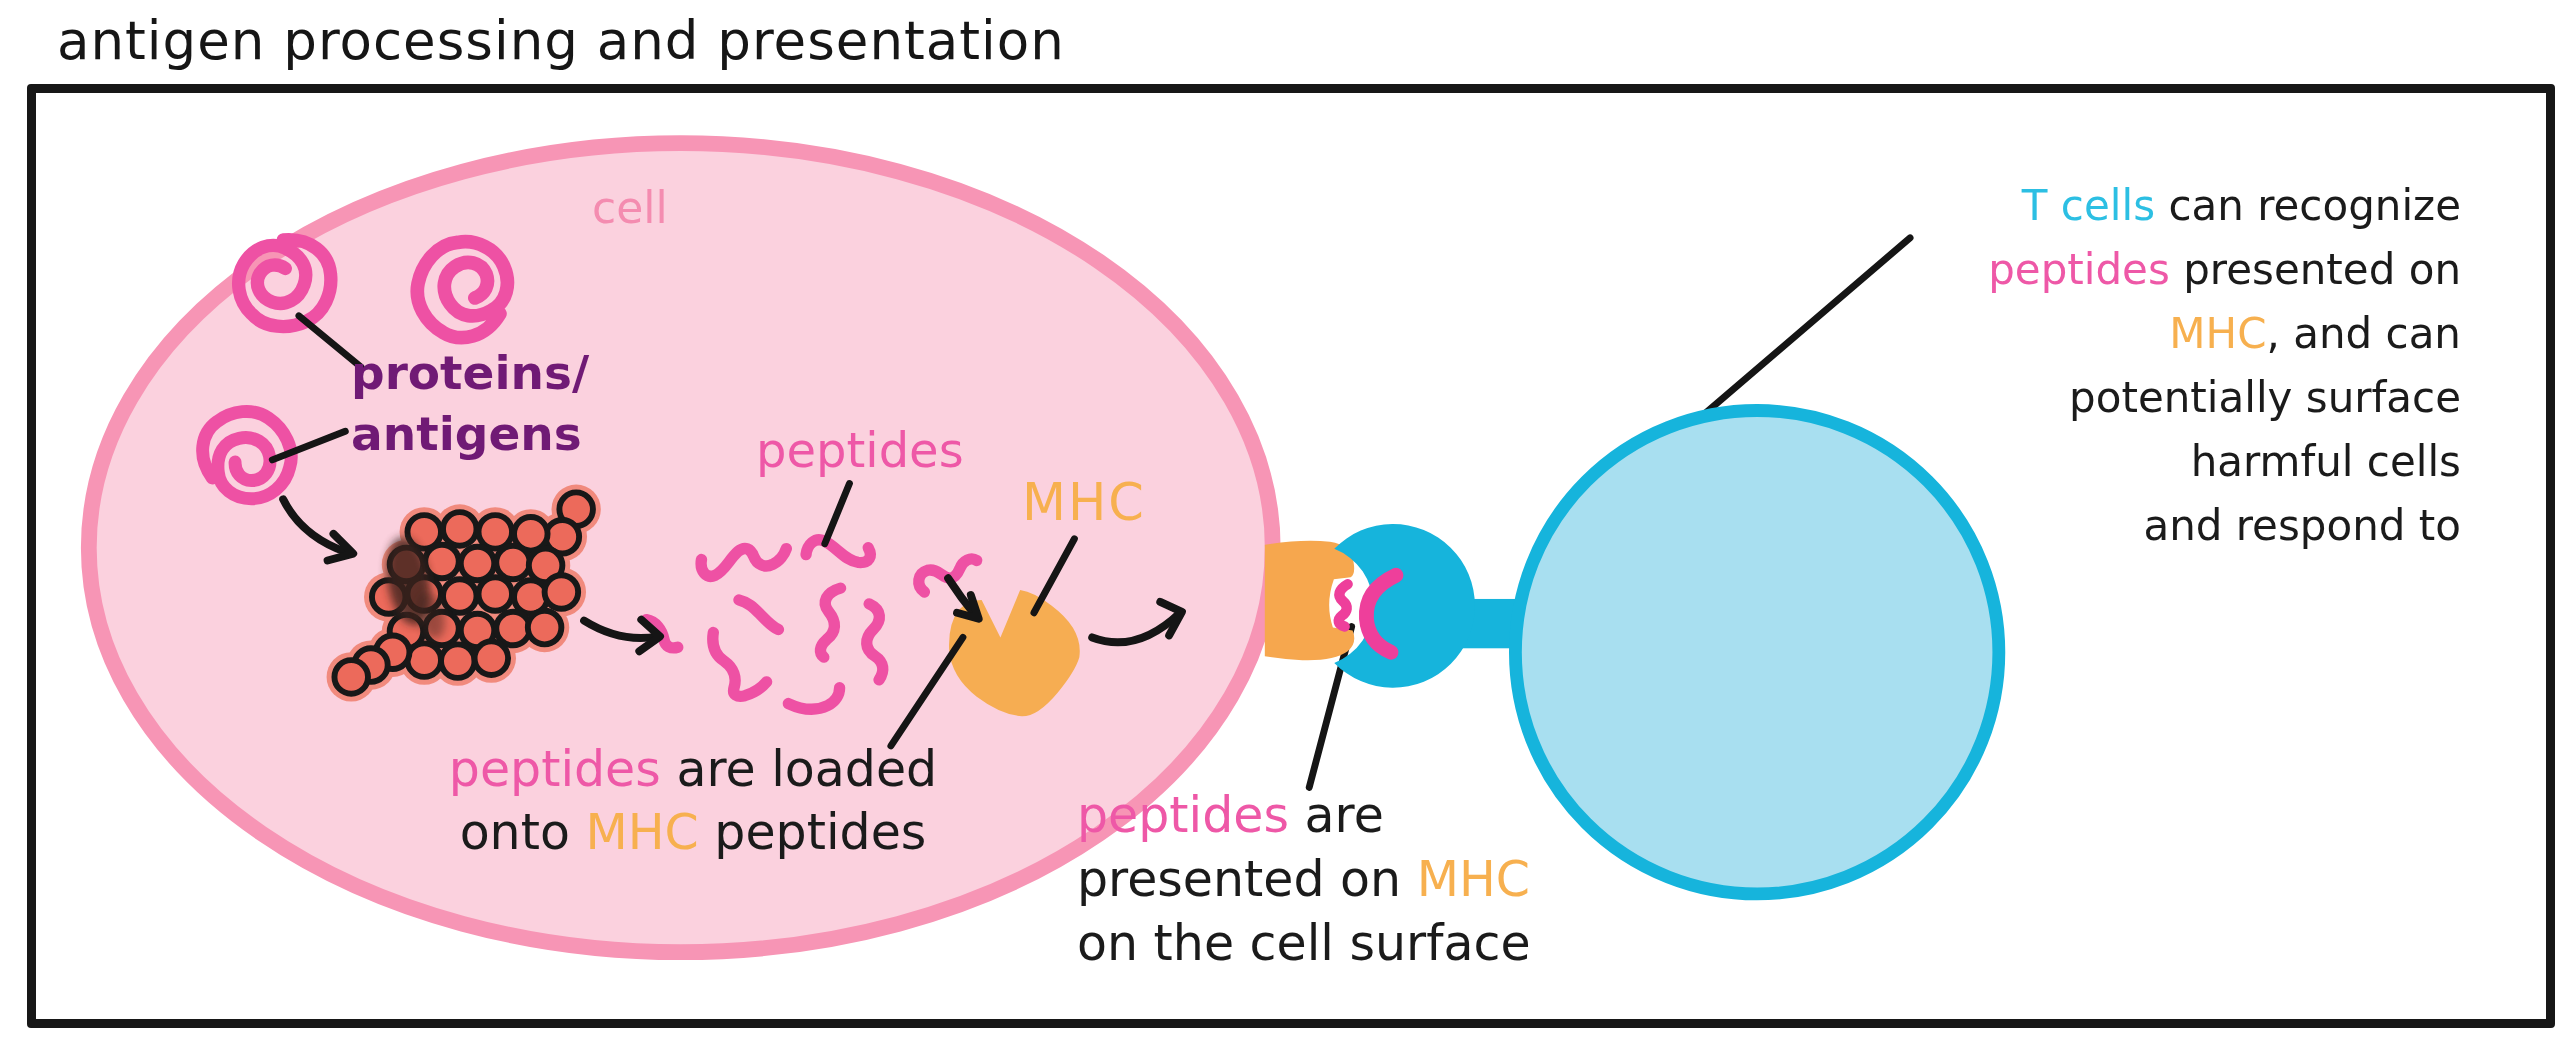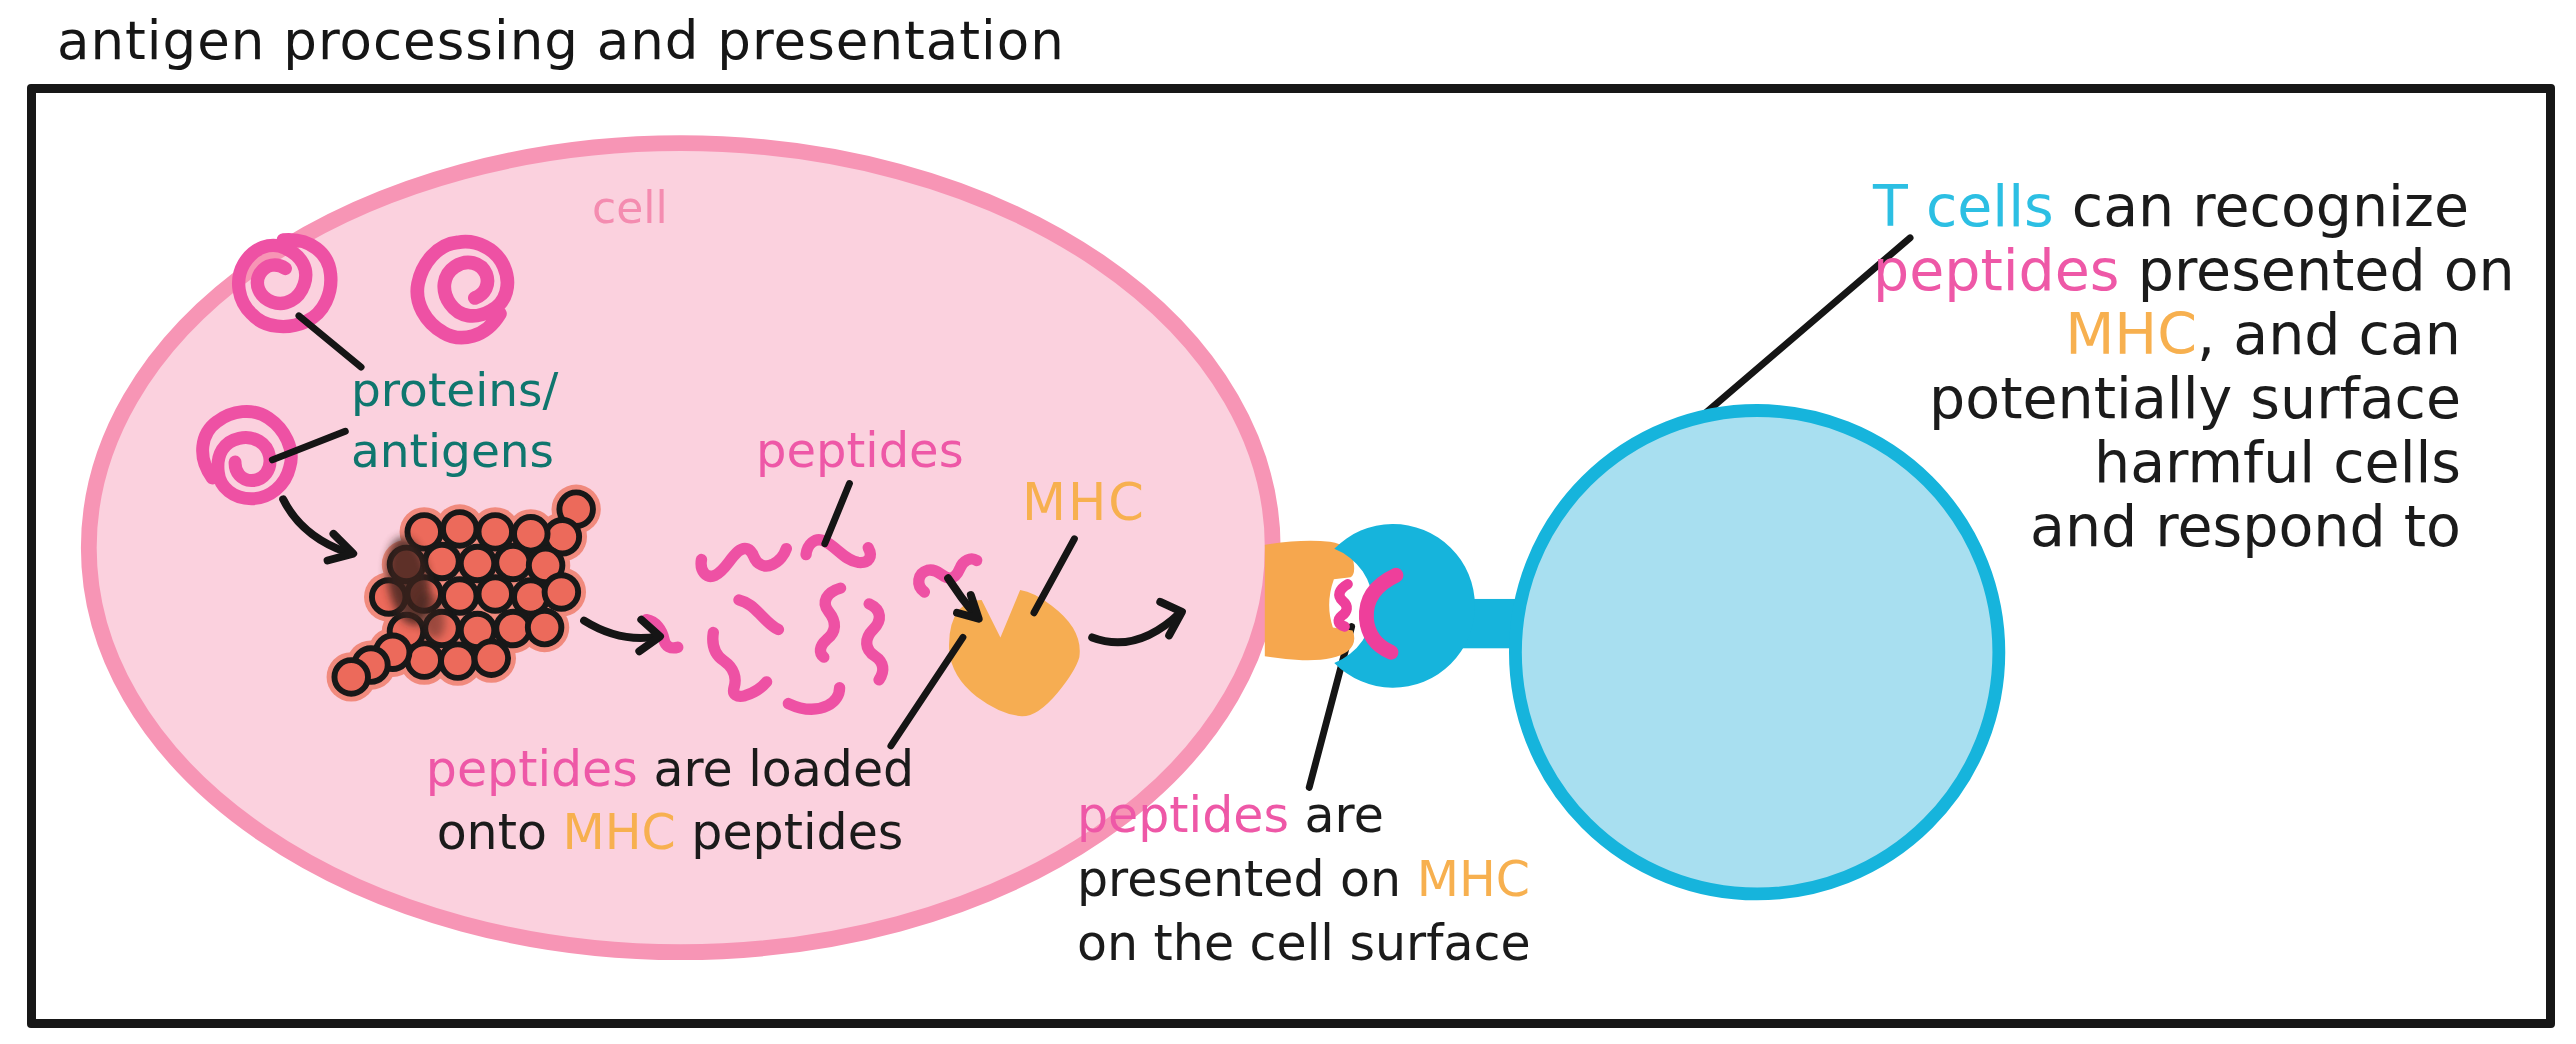--- a/index.html
+++ b/index.html
@@ -9,26 +9,26 @@
   }
   .abs{position:absolute;}
   #frame{
     left:27px;top:84px;width:2528px;height:944px;
     border:9px solid #171717;border-radius:4px;box-sizing:border-box;background:#ffffff;
   }
   #art{left:0;top:0;width:2576px;height:1045px;pointer-events:none;}
   .txt{white-space:nowrap;}
   #page-title{left:57px;top:10px;font-size:53px;letter-spacing:1px;color:#161616;}
   #cell-label{left:592px;top:182px;width:168px;font-size:44px;color:#f48cb0;}
-  #proteins-label{left:351px;top:359px;font-size:47px;line-height:61px;color:#0f766e;}
+  #proteins-label{left:351px;top:342px;font-size:47px;line-height:61px;color:#701a75;font-weight:bold;}
   #peptides-label{left:756px;top:422px;font-size:48px;color:#ee58a7;}
   #mhc-label{left:1022px;top:473px;font-size:51px;letter-spacing:2px;color:#f7b04f;}
-  #loaded-caption{left:391px;top:738px;width:558px;text-align:center;font-size:49px;line-height:63px;}
+  #loaded-caption{left:414px;top:738px;width:558px;text-align:center;font-size:49px;line-height:63px;}
   #presented-caption{left:1077px;top:784px;width:523px;text-align:left;font-size:49px;line-height:64px;}
-  #tcell-caption{left:1873px;top:174px;width:588px;text-align:right;font-size:57px;line-height:64px;}
+  #tcell-caption{left:1873px;top:174px;width:588px;text-align:right;font-size:42px;line-height:64px;}
   .c-black{color:#1b1b1b;}
   .c-pink{color:#ee58a7;}
   .c-orange{color:#f7b04f;}
   .c-cyan{color:#2cbfe3;}
 </style>
 </head>
 <body>
 
 <div id="canvas">
 

